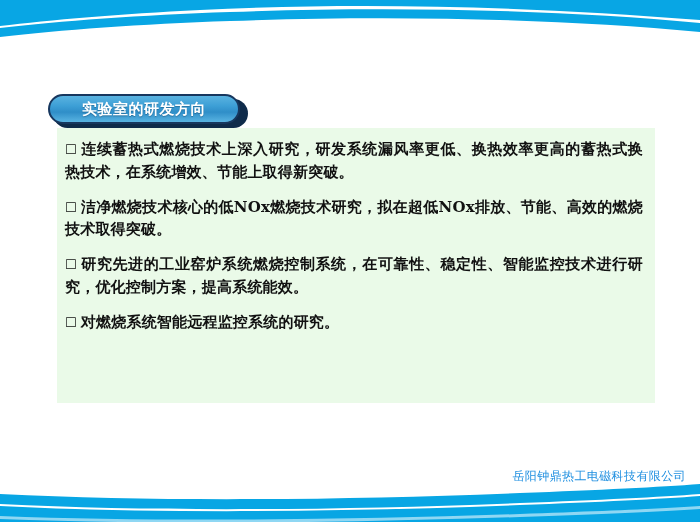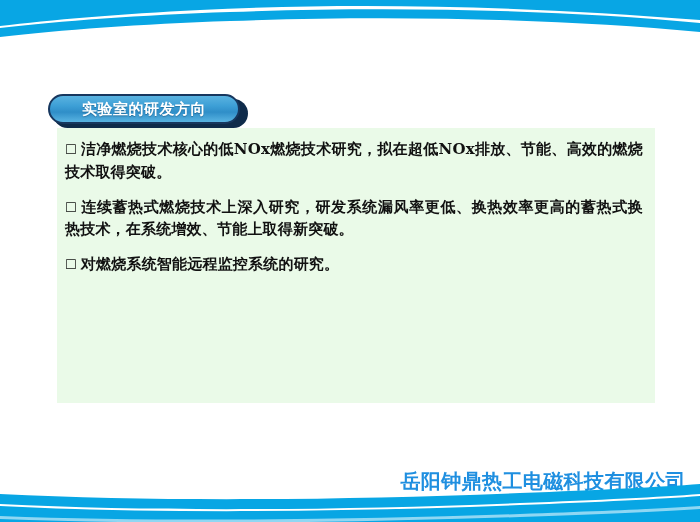--- a/index.html
+++ b/index.html
@@ -127,22 +127,22 @@
     color: #111111;
     padding-right: 4px;
   }
 
   
   .footer-company {
     position: absolute;
     right: 14px;
     top: 468px;
     font-family: "DejaVu Sans", "Liberation Sans", sans-serif;
-    font-size: 20px;
-    font-weight: bold;
+    font-size: 12px;
+    font-weight: normal;
     color: #1f8fe0;
     letter-spacing: 0.4px;
     white-space: nowrap;
     margin-left: 44px;
   }
 </style>
 </head>
 <body>
 
 <div class="slide">
@@ -156,27 +156,30 @@
     <div class="title-badge-shadow"></div>
     <div class="title-badge">
       <span class="title-badge-text">实验室的研发方向</span>
     </div>
   </div>
 
   <div class="content-panel">
     <div class="bullet-list">
 
       <div class="bullet-item">
+        <span class="bullet-mark">☐</span><span>连续蓄热式燃烧技术上深入研究，研发系统漏风率更低、换热效率更高的蓄热式换热技术，在系统增效、节能上取得新突破。</span>
+      </div>
+
+      <div class="bullet-item">
         <span class="bullet-mark">☐</span><span>洁净燃烧技术核心的低NOx燃烧技术研究，拟在超低NOx排放、节能、高效的燃烧技术取得突破。</span>
       </div>
 
       <div class="bullet-item">
-        <span class="bullet-mark">☐</span><span>连续蓄热式燃烧技术上深入研究，研发系统漏风率更低、换热效率更高的蓄热式换热技术，在系统增效、节能上取得新突破。</span>
+        <span class="bullet-mark">☐</span><span>研究先进的工业窑炉系统燃烧控制系统，在可靠性、稳定性、智能监控技术进行研究，优化控制方案，提高系统能效。</span>
       </div>
-
 
 
       <div class="bullet-item">
         <span class="bullet-mark">☐</span><span>对燃烧系统智能远程监控系统的研究。</span>
       </div>
 
     </div>
   </div>
 
   <div class="footer-company">岳阳钟鼎热工电磁科技有限公司</div>

